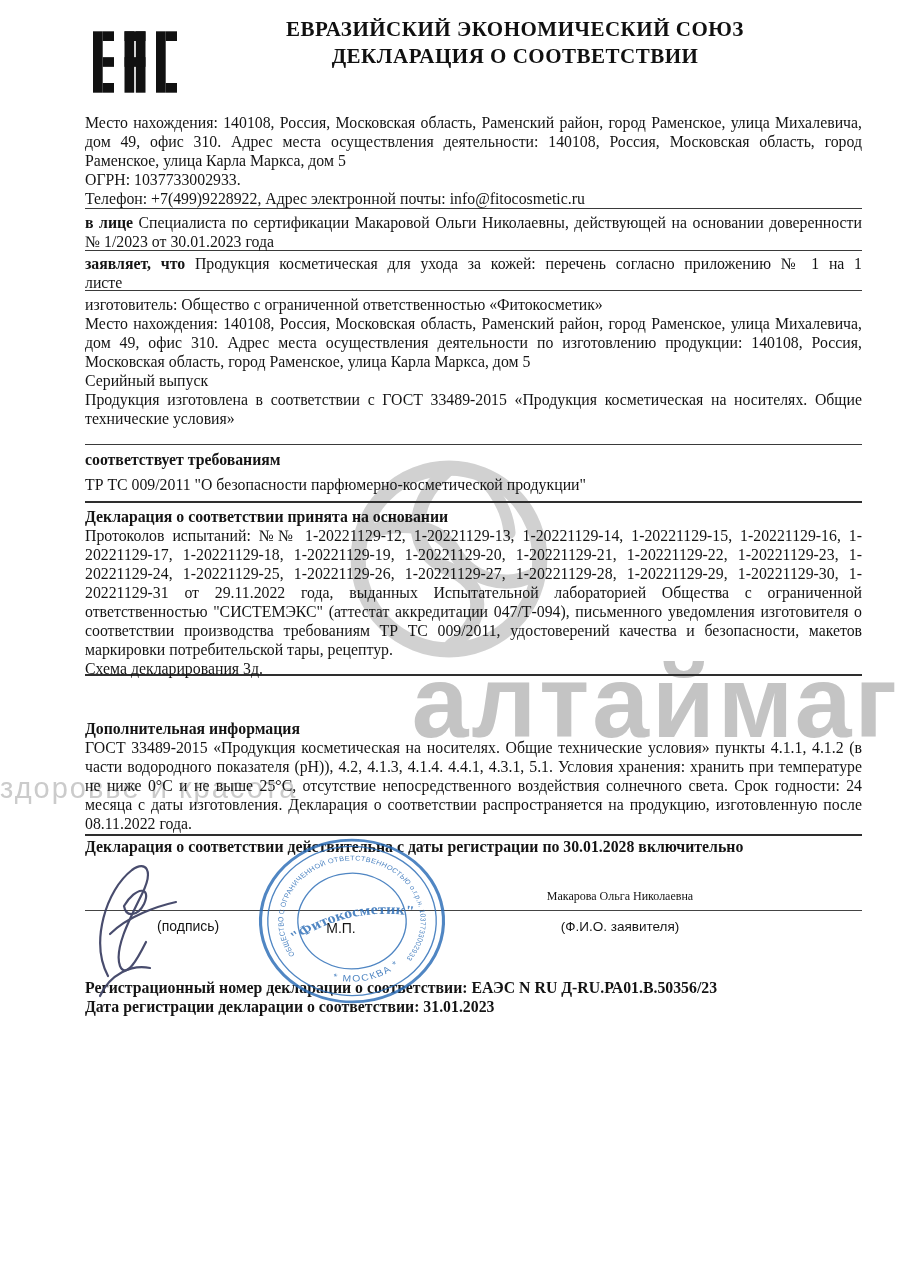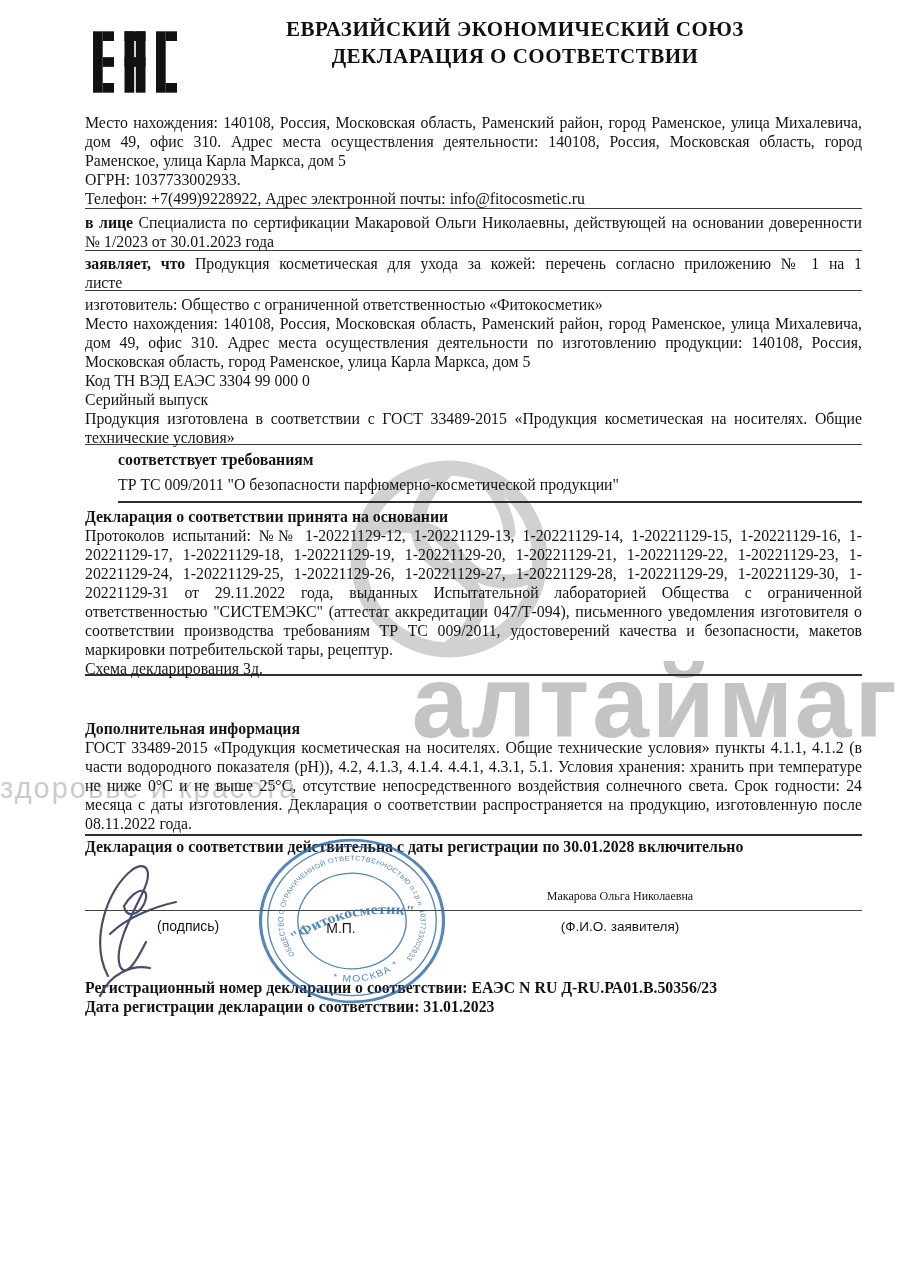--- a/index.html
+++ b/index.html
@@ -26,21 +26,21 @@
   .b{font-weight:bold;}
   .row{box-sizing:border-box;border-bottom:1px solid #3a3a3a;overflow:visible;}
   .row.thick{border-bottom:2px solid #2e2e2e;}
   .row.noline{border-bottom:none;}
   .r-applicant{height:44px;padding-top:17px;}
   .r-address{height:101px;padding-top:5px;}
   .r-person{height:42px;padding-top:4px;}
   .r-declares{height:40px;padding-top:3px;}
   .just-full{text-align:justify;text-align-last:justify;}
   .r-mfr{height:154px;padding-top:4px;}
-  .r-compl{height:58px;padding-top:5px;margin-left:33px;}
+  .r-compl{height:58px;padding-top:5px;}
   .r-compl .txt{margin-top:6px;}
   .r-basis{height:173px;padding-top:4px;}
   .r-add{height:121px;padding-top:4px;margin-top:39px;}
   .r-valid{height:20px;padding-top:1px;font-weight:bold;}
   
   .sig-area{position:relative;height:122px;}
   .sig-line{position:absolute;left:0;right:0;top:54px;border-top:1.4px solid #444;}
   .sans{font-family:"Liberation Sans",sans-serif;}
   .sign-label{position:absolute;left:72px;top:61px;font-size:14px;}
   .mp-note{position:absolute;left:216px;top:63px;width:80px;text-align:center;font-size:14px;}
@@ -107,21 +107,20 @@
 
     <div class="row r-declares">
       <p class="just-full"><span class="b">заявляет, что</span>
          <span>Продукция косметическая для ухода за кожей: перечень согласно приложению № 1 на 1</span></p>
       <p>листе</p>
     </div>
 
     <div class="row r-mfr">
       <p>изготовитель: Общество с ограниченной ответственностью «Фитокосметик»</p>
       <p>Место нахождения: 140108, Россия, Московская область, Раменский район, город Раменское, улица Михалевича, дом 49, офис 310. Адрес места осуществления деятельности по изготовлению продукции: 140108, Россия, Московская область, город Раменское, улица Карла Маркса, дом 5</p>
-      <p>Код ТН ВЭД ЕАЭС 3304 99 000 0</p>
       <p>Серийный выпуск</p>
       <p>Продукция изготовлена в соответствии с ГОСТ 33489-2015 «Продукция косметическая на носителях. Общие технические условия»</p>
     </div>
 
     <div class="row r-compl thick">
       <p class="b">соответствует требованиям</p>
       <p class="txt">ТР ТС 009/2011 "О безопасности парфюмерно-косметической продукции"</p>
     </div>
 
     <div class="row r-basis thick">

